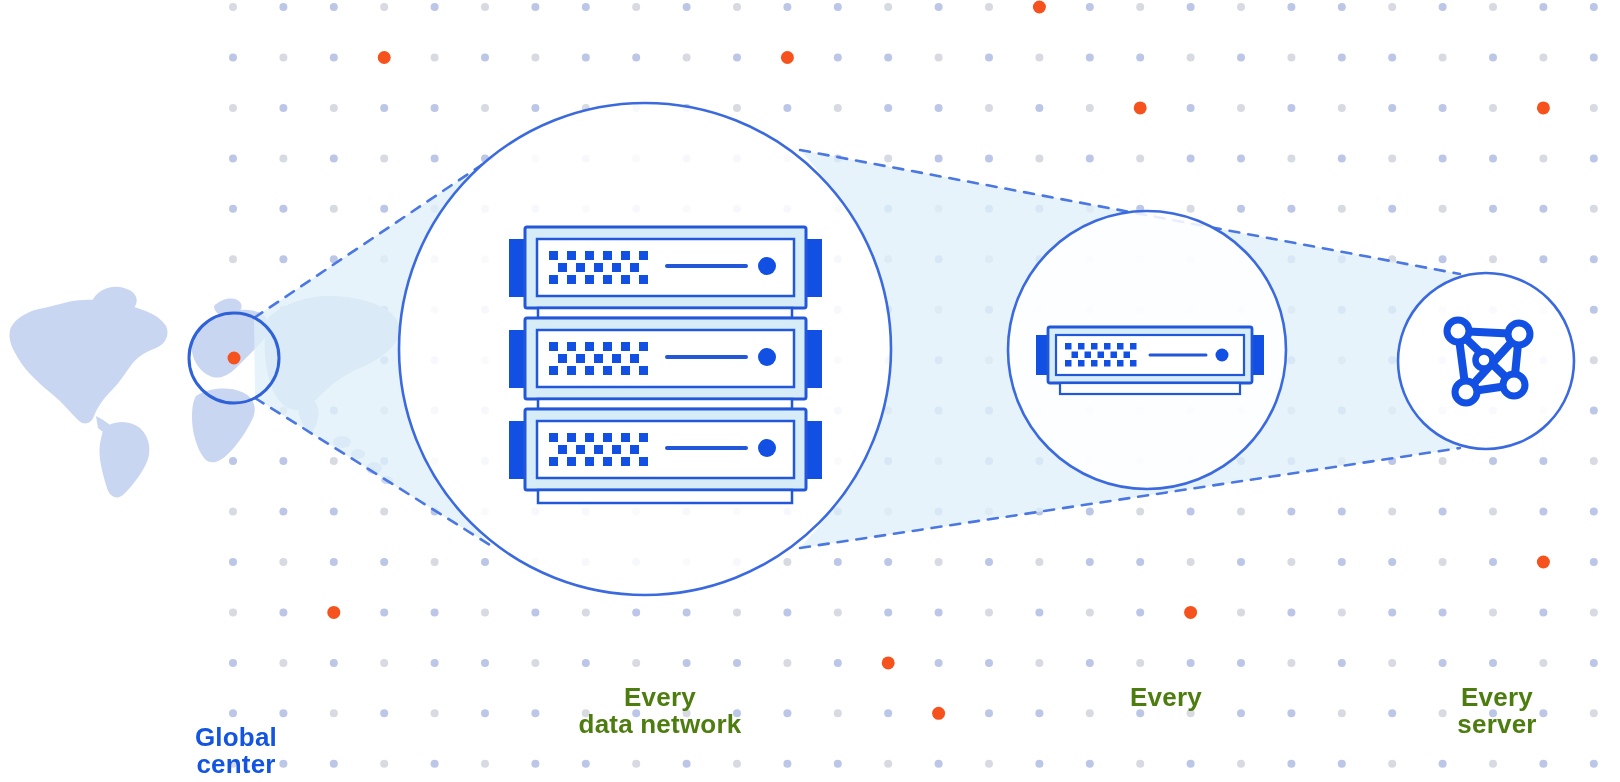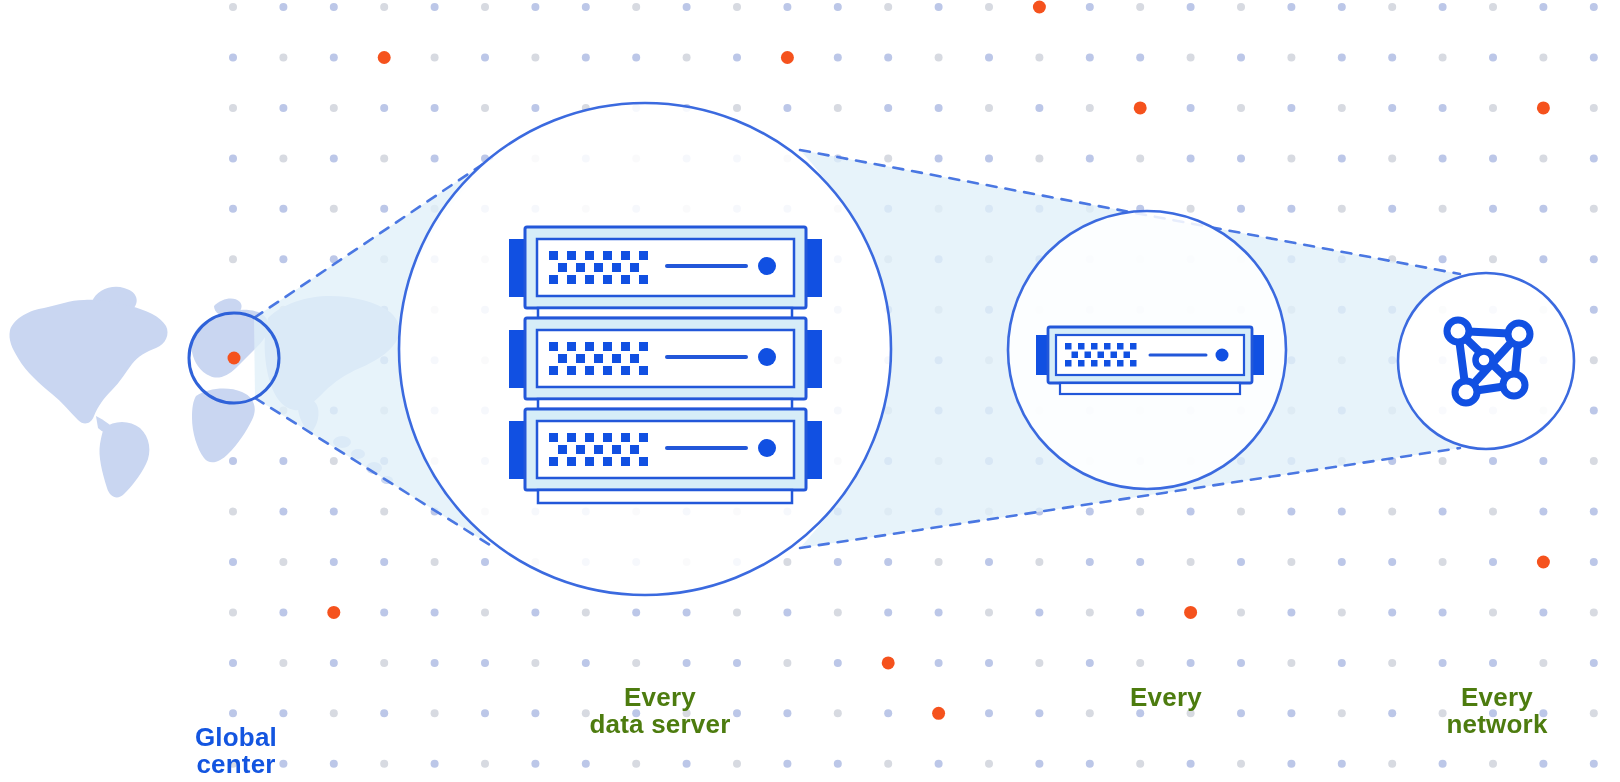--- a/index.html
+++ b/index.html
@@ -644,22 +644,22 @@
       <circle cx="1484" cy="360" r="8.5" fill="#ffffff" stroke-width="6.5"></circle>
     </g>
   </svg>
 
   <div class="diagram-label blue" style="left:126px;">
     <div>Global</div>
     <div>center</div>
   </div>
   <div class="diagram-label" style="left:550px;">
     <div>Every</div>
-    <div>data server</div>
+    <div>data network</div>
   </div>
   <div class="diagram-label" style="left:1056px;">
     <div>Every</div>
   </div>
   <div class="diagram-label" style="left:1387px;">
     <div>Every</div>
-    <div>network</div>
+    <div>server</div>
   </div>
 </div>
 
 </body></html>

